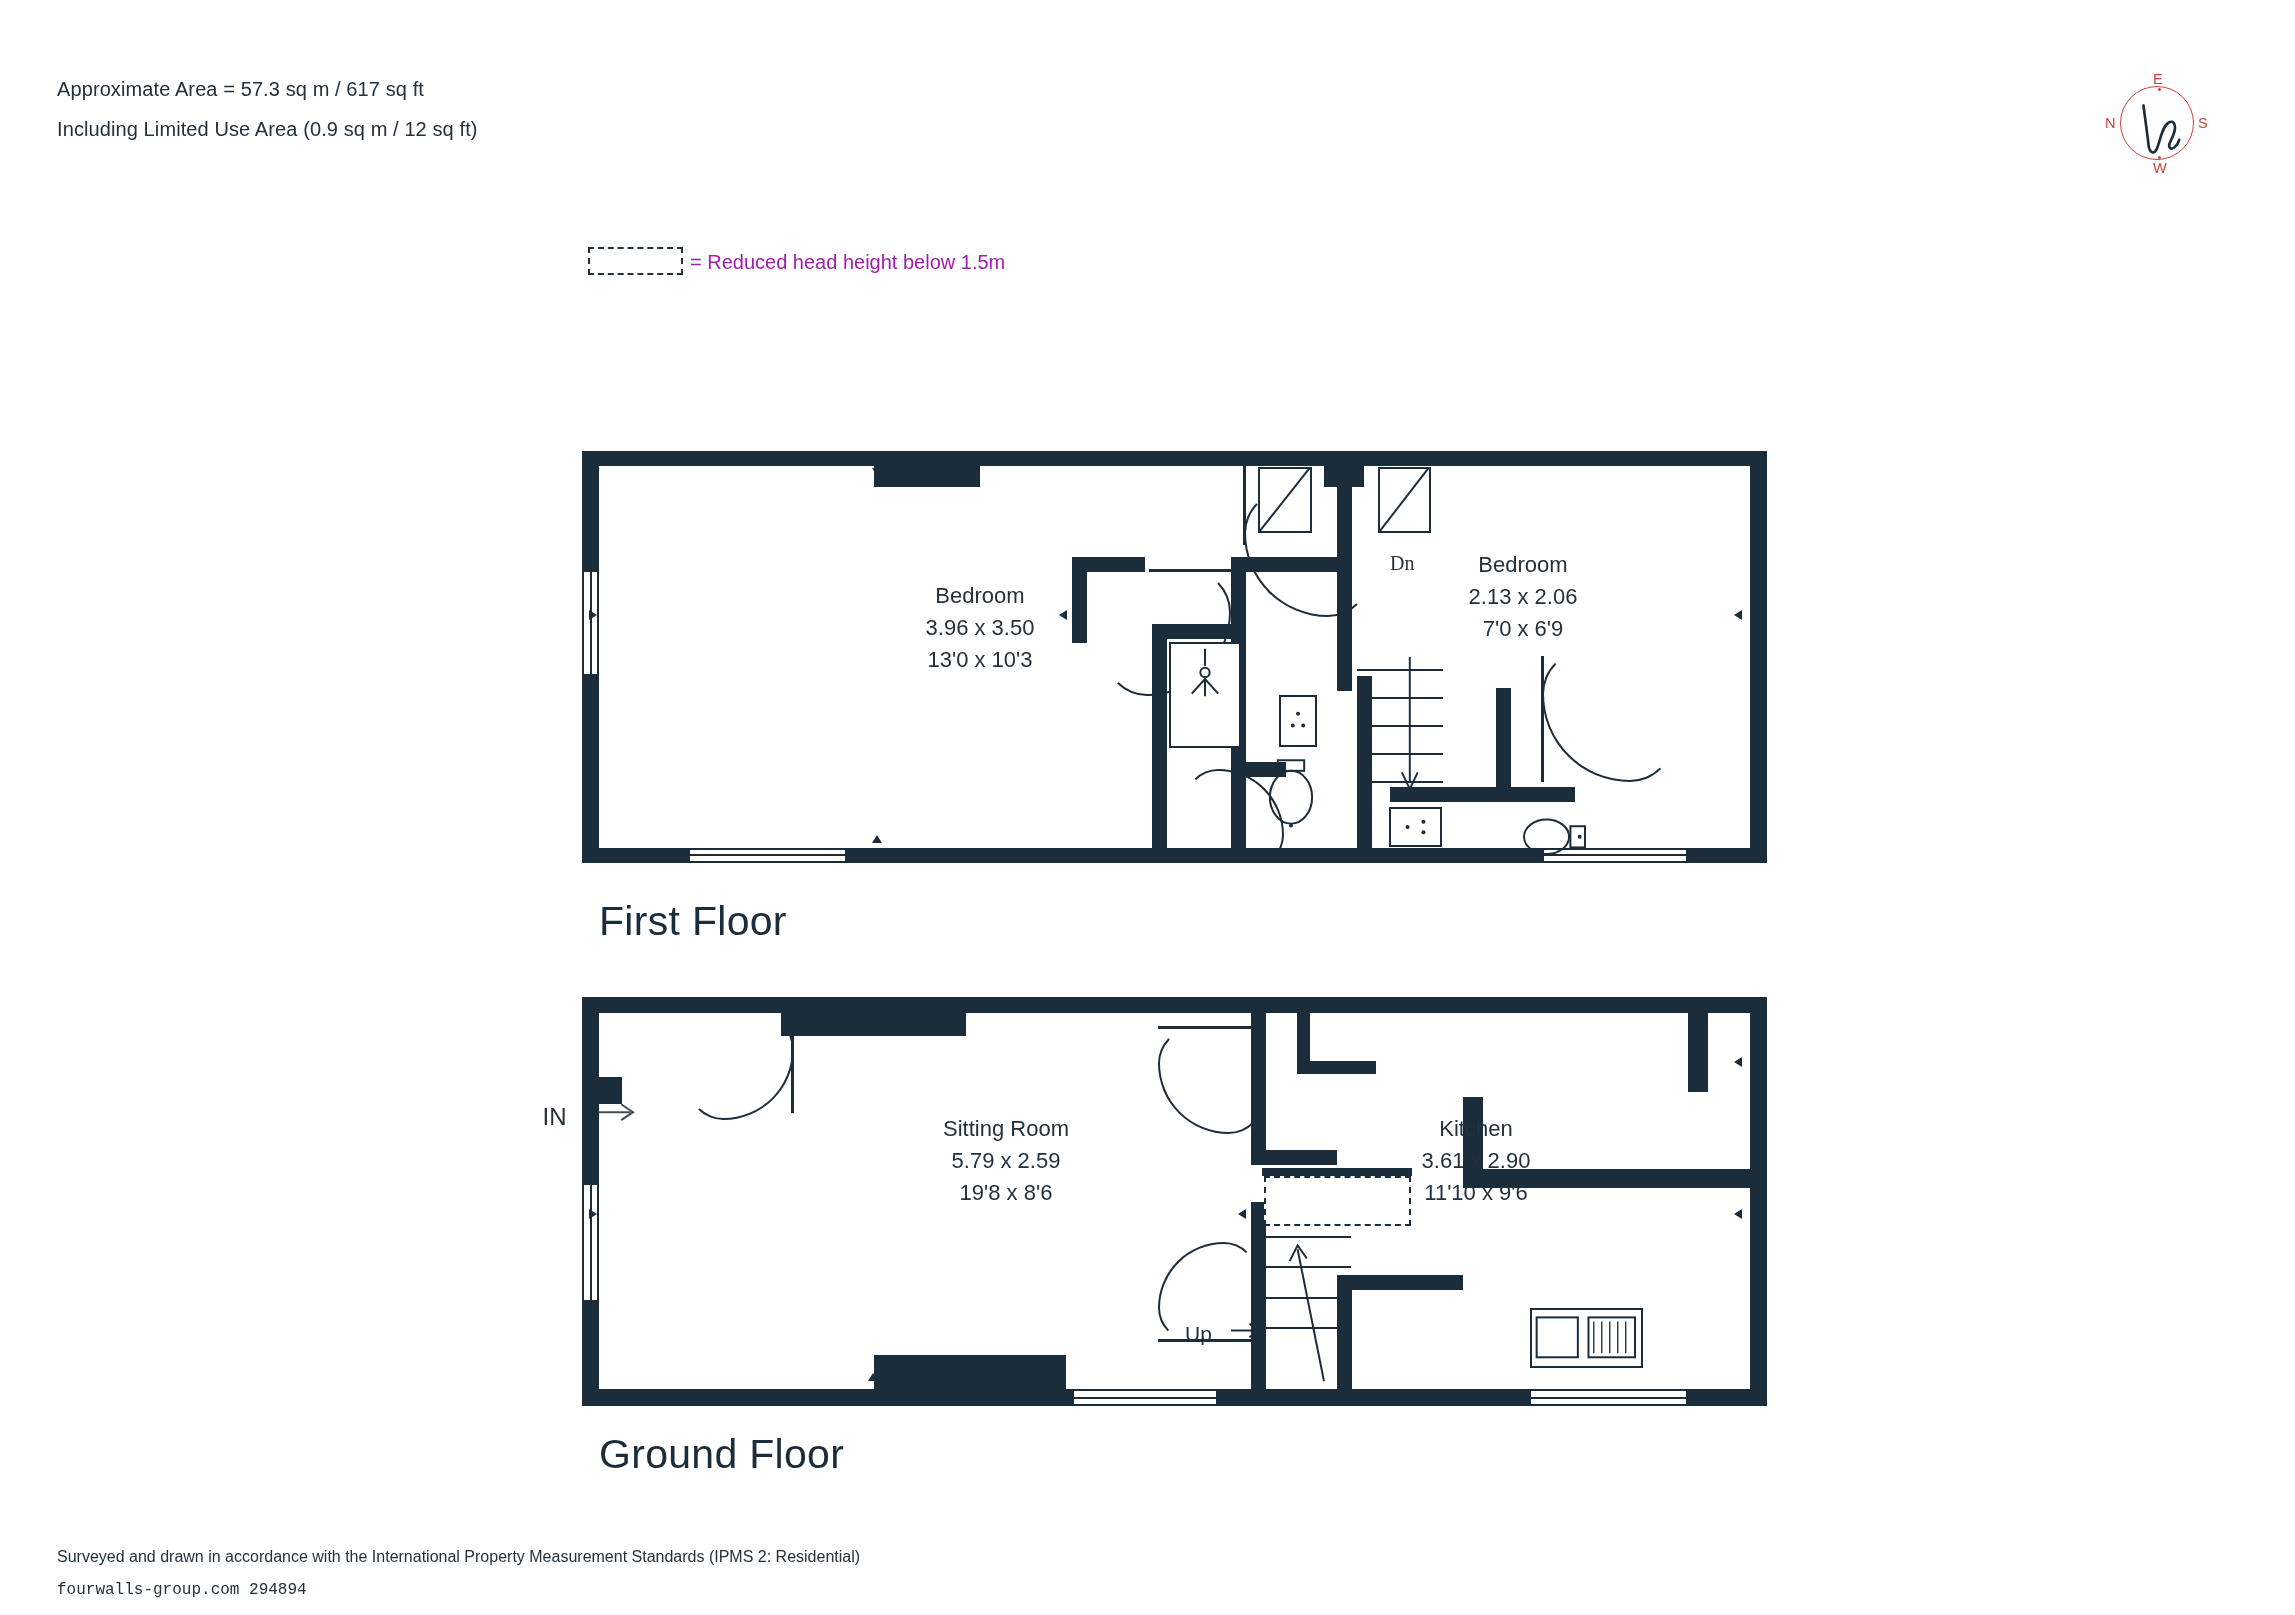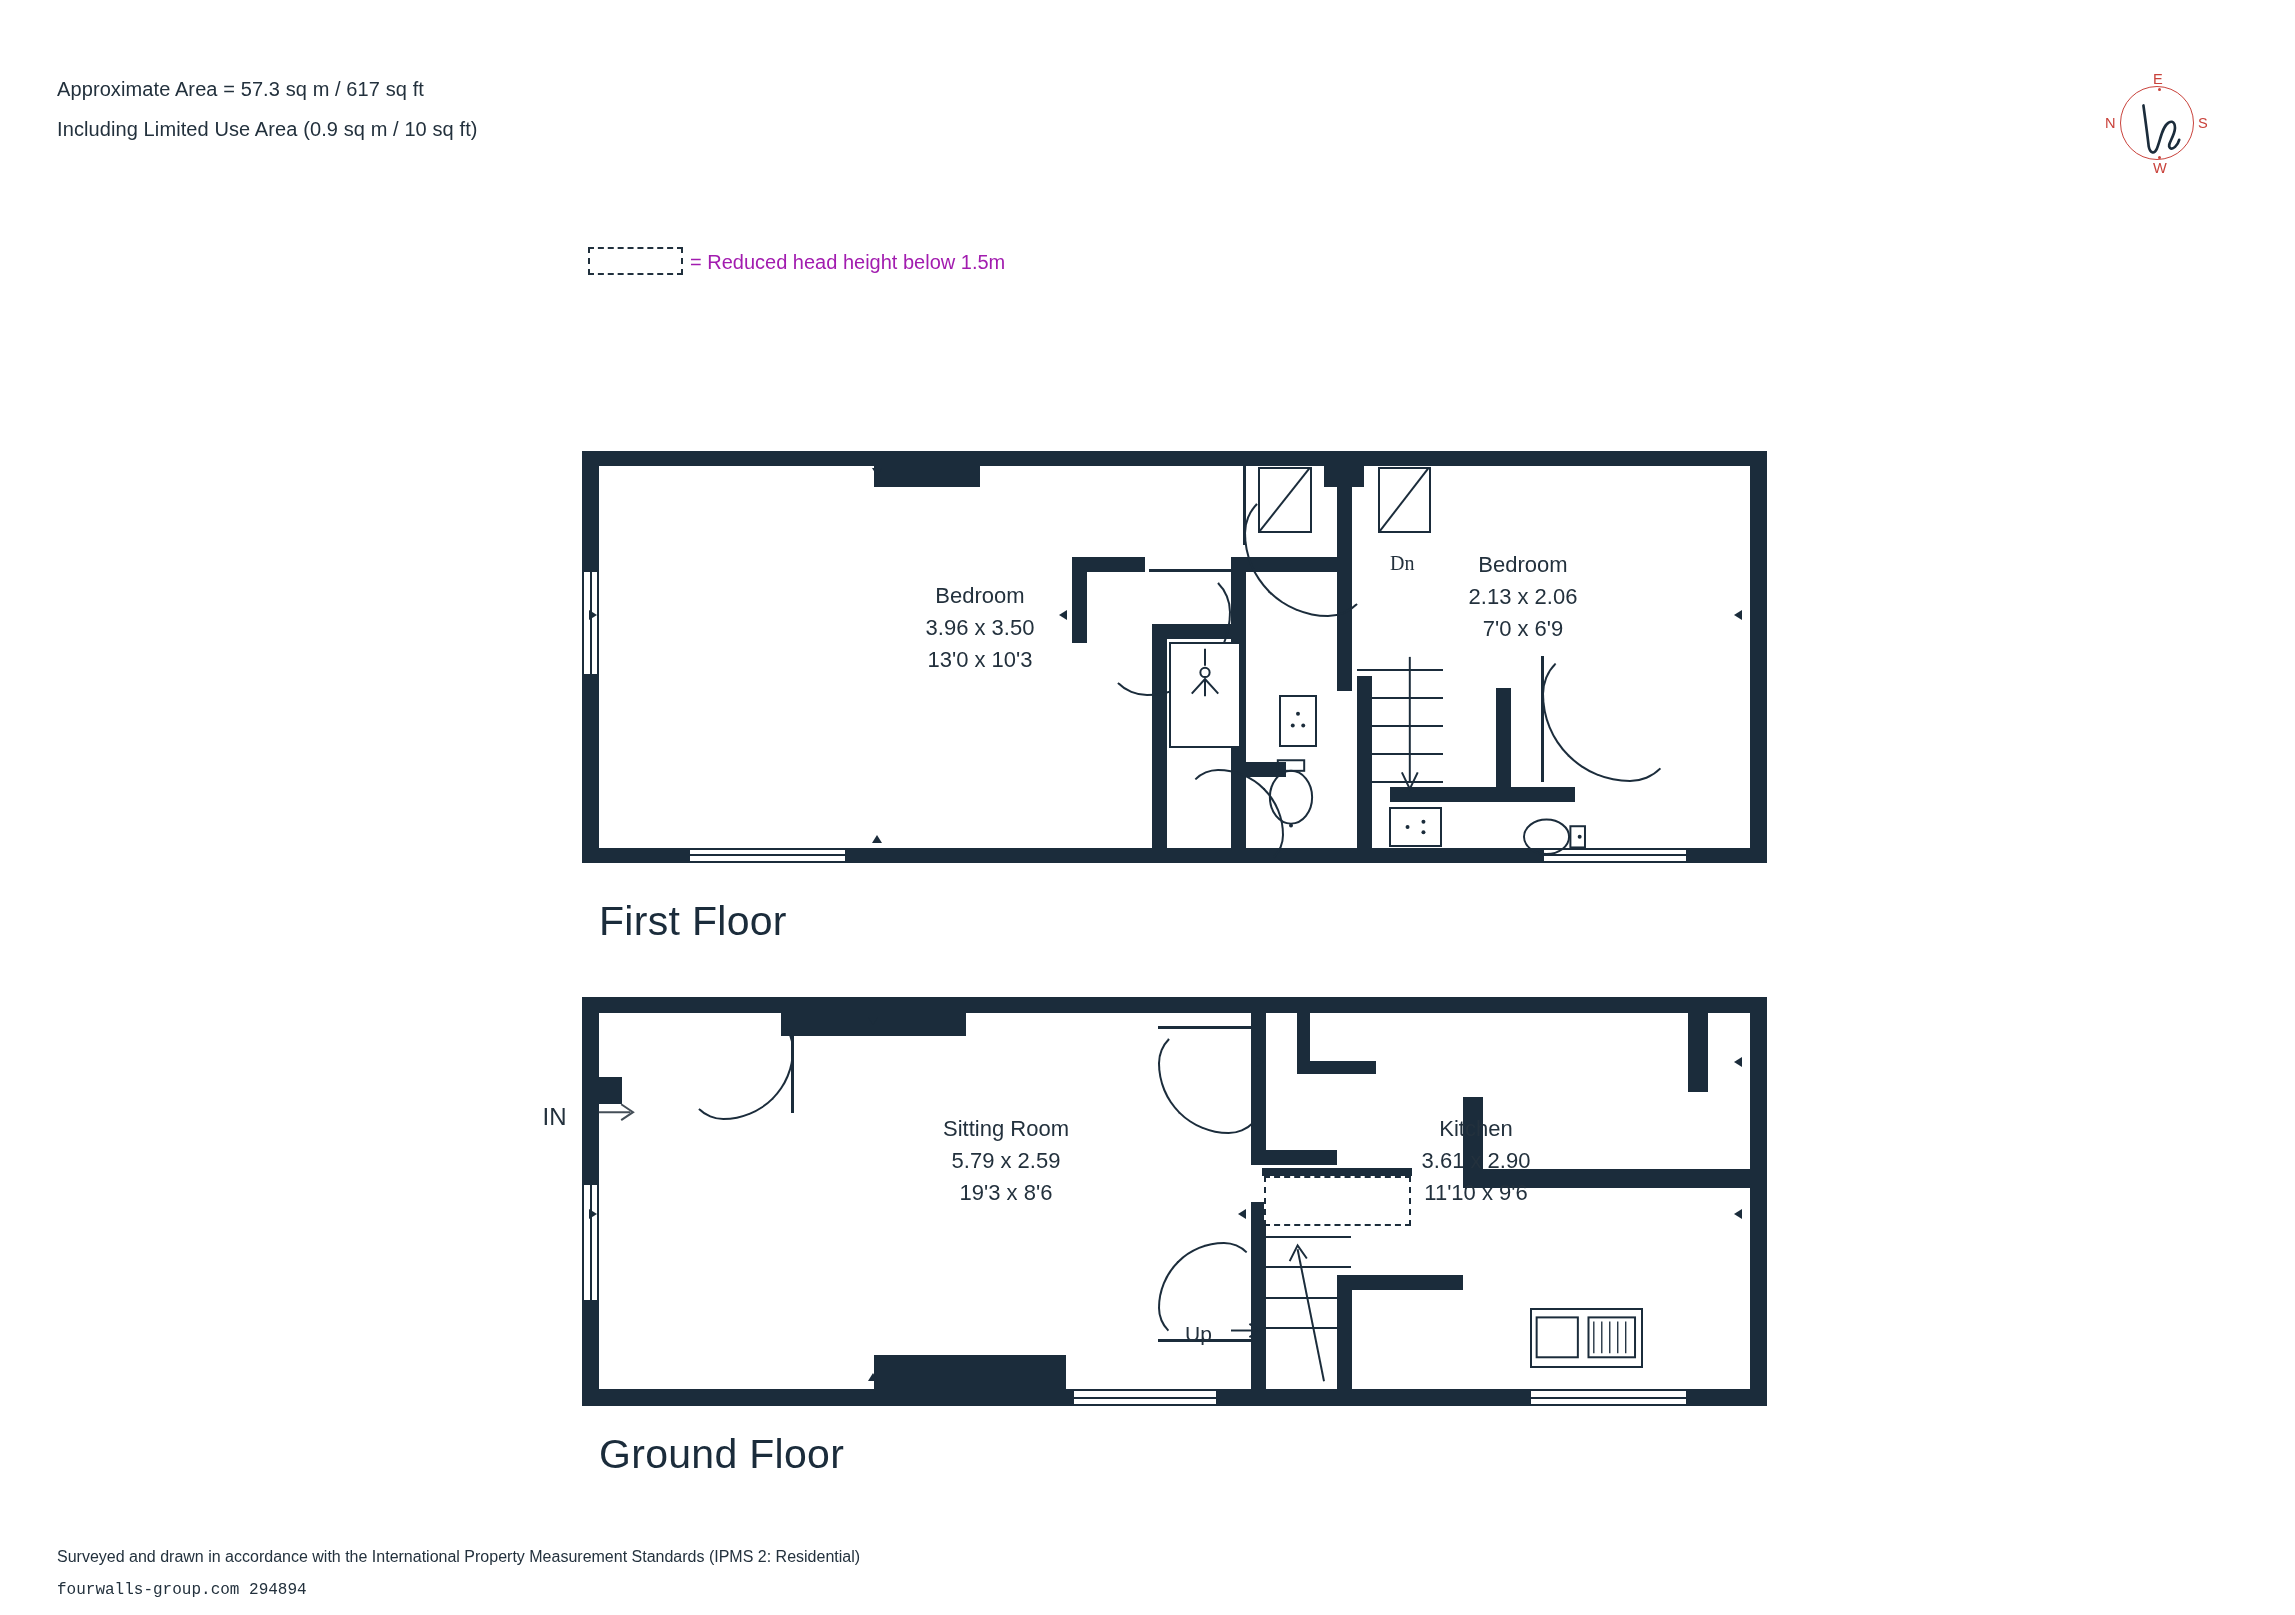--- a/index.html
+++ b/index.html
@@ -182,21 +182,21 @@
   }
   #foot1 { left: 57px; top: 1527px; }
   #foot2 { left: 57px; top: 1560px; font-family: Liberation Mono, monospace; }
 </style>
 </head>
 <body>
 
 <div class="page">
 
   <div class="hdr" id="area-line">Approximate Area = 57.3 sq m / 617 sq ft</div>
-  <div class="hdr" id="limited-line">Including Limited Use Area (0.9 sq m / 10 sq ft)</div>
+  <div class="hdr" id="limited-line">Including Limited Use Area (0.9 sq m / 12 sq ft)</div>
 
   <div id="legend-box"></div>
   <div id="legend-label">= Reduced head height below 1.5m</div>
 
   <div id="compass">
     <div class="ring"></div>
     <svg class="mono" viewBox="0 0 160 160">
       <path d="M58 52 C58 52, 64 96, 66 114 C68 124, 74 126, 78 118 C84 104, 86 84, 96 78 C104 73, 108 82, 104 94 C100 106, 94 112, 98 116 C102 120, 110 112, 112 104" fill="none" stroke="#1b2c3b" stroke-width="4" stroke-linecap="round"></path>
     </svg>
     <div class="cl n">N</div>
@@ -387,21 +387,21 @@
     <div class="tri right" style="left:20px; top:225px;"></div>
     <div class="tri left" style="left:669px; top:225px;"></div>
     <div class="tri right" style="left:687px; top:73px;"></div>
     <div class="tri left" style="left:1165px; top:73px;"></div>
 
     <div class="tri left" style="left:1165px; top:225px;"></div>
 
     <div class="label" style="left:278px; top:129px; width:318px;">
       <div>Sitting Room</div>
       <div>5.79 x 2.59</div>
-      <div>19'3 x 8'6</div>
+      <div>19'8 x 8'6</div>
     </div>
 
     <div class="label" style="left:748px; top:129px; width:318px;">
       <div>Kitchen</div>
       <div>3.61 x 2.90</div>
       <div>11'10 x 9'6</div>
     </div>
 
     <div class="small-label" style="left:-26.5px; top:119px; font-size:24px;">IN</div>
     <svg style="position:absolute; left:26.5px; top:111px; width:53px; height:33px; pointer-events:none;" viewBox="0 0 80 50" width="53" height="33">

